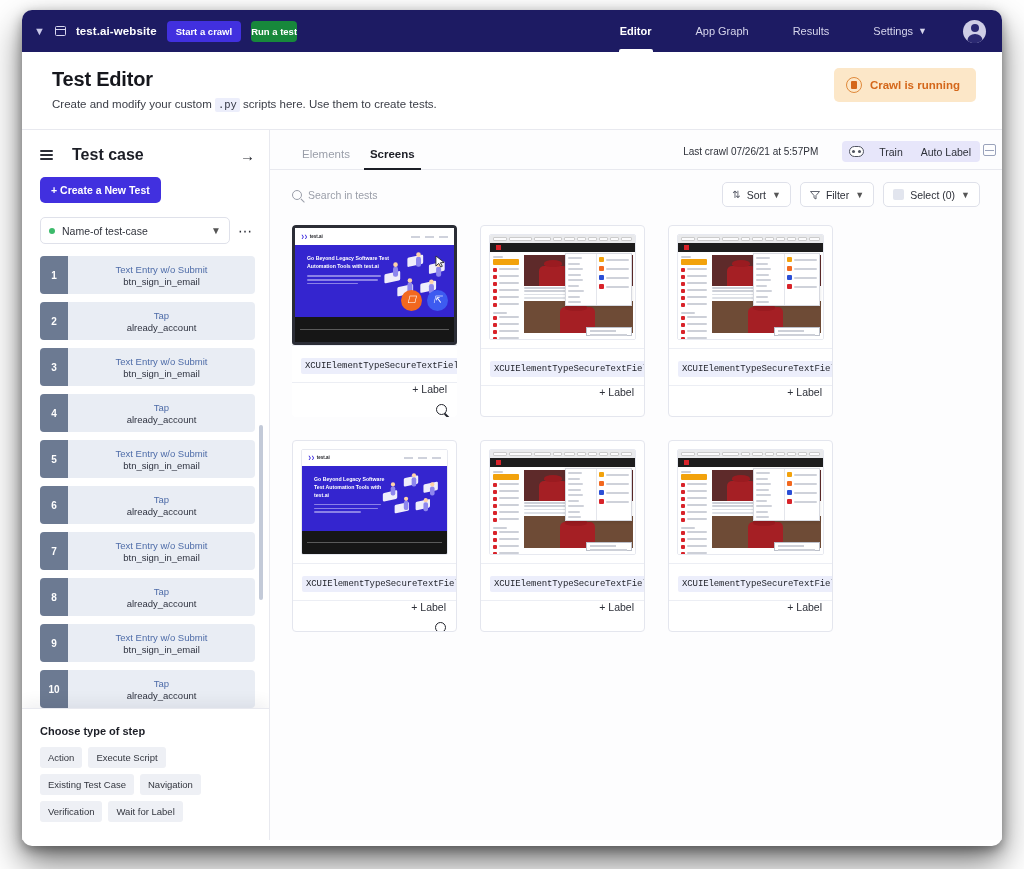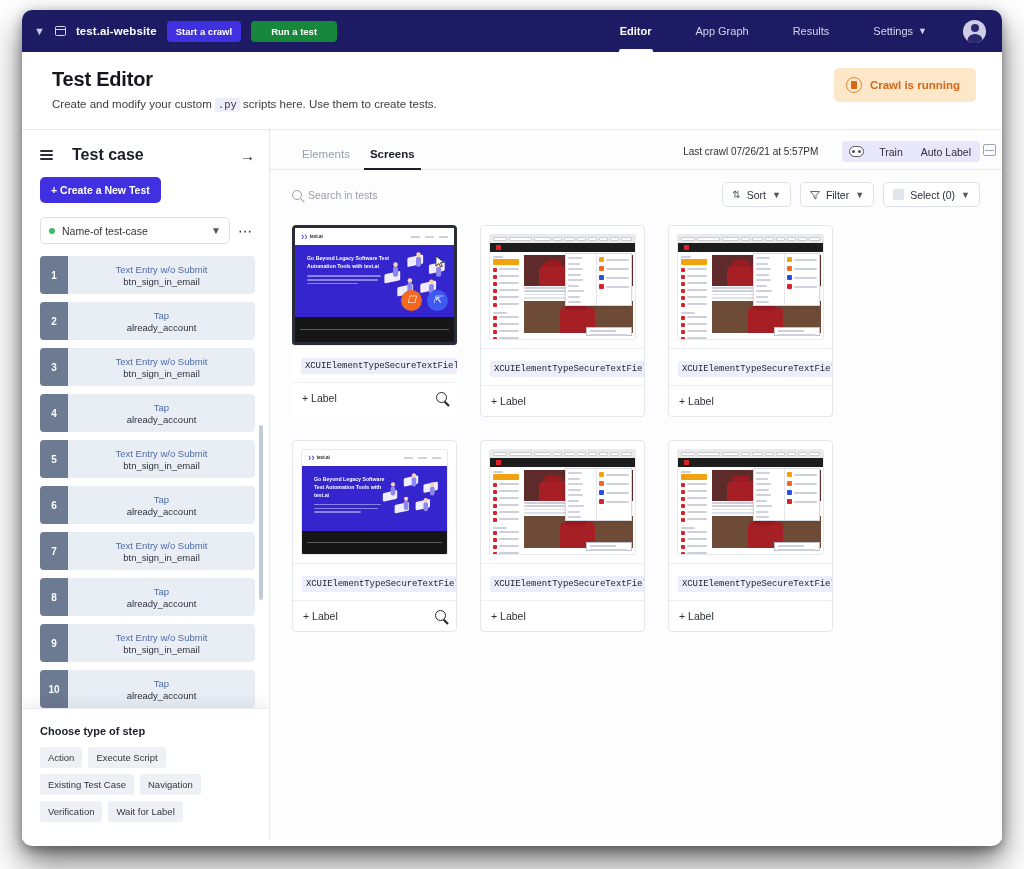--- a/index.html
+++ b/index.html
@@ -36,21 +36,21 @@
     content:""; position:absolute; left:0; right:0; top:1.5px; height:1.2px; background:#d8d7ef;
   }
   .site-name { color: #ffffff; font-size: 11.5px; font-weight: bold; letter-spacing: .1px; }
   .btn-crawl {
     background: #4130df; color: #fff; font-size: 9.5px; font-weight: bold;
     border: none; border-radius: 4px; padding: 5px 9px; cursor: pointer;
     font-family: "Liberation Sans", sans-serif;
   }
   .btn-runtest {
     background: #17883b; color: #fff; font-size: 9.5px; font-weight: bold;
-    border: none; border-radius: 4px; padding: 5px 20px; cursor: pointer;
+    border: none; border-radius: 4px; padding: 5px 0; cursor: pointer;
     font-family: "Liberation Sans", sans-serif;
   }
   .nav-right {
     margin-left: auto; display: flex; align-items: center; gap: 0px; padding-right: 16px;
     height: 100%;
   }
   .nav-link {
     color: #d6d5ec; font-size: 11px; padding: 0 22px; height: 100%;
     display: flex; align-items: center; cursor: pointer; position: relative;
   }
@@ -250,22 +250,22 @@
   }
   .card-tag {
     border-top:1px solid #eceef4; padding:8px 8px 8px 9px;
   }
   .tag-pill {
     background:#eceefb; color:#23252d; font-family:"Liberation Mono", monospace;
     font-size:9px; letter-spacing:-0.1px; padding:3px 4px; border-radius:2px;
     display:inline-block; white-space:nowrap;
   }
   .card-foot {
-    border-top:1px solid #eceef4; height:31px; display:flex; align-items:center;
-    padding:0 10px; gap:6px;
+    border-top:1px solid #eceef4; height:31px; display:flex; align-items:flex-end;
+    padding:0 10px; gap:6px;flex-direction:column;
   }
   .add-label { font-size:10.5px; color:#2d3039; cursor:pointer; }
   .foot-mag { margin-left:auto; cursor:pointer; }
   .foot-mag .mag { width:11px; height:11px; border-color:#23252d; border-width:1.6px; }
   .foot-mag .mag::after { background:#23252d; height:1.6px; width:6px; }
 
   
   .ta-top { height:15%; background:#fff; display:flex; align-items:center; padding:0 6px;}
   .ta-logo { display:flex; align-items:center; gap:2px; }
   .ta-logo .lm { font-size:4px; color:#4130df; font-weight:bold;}

